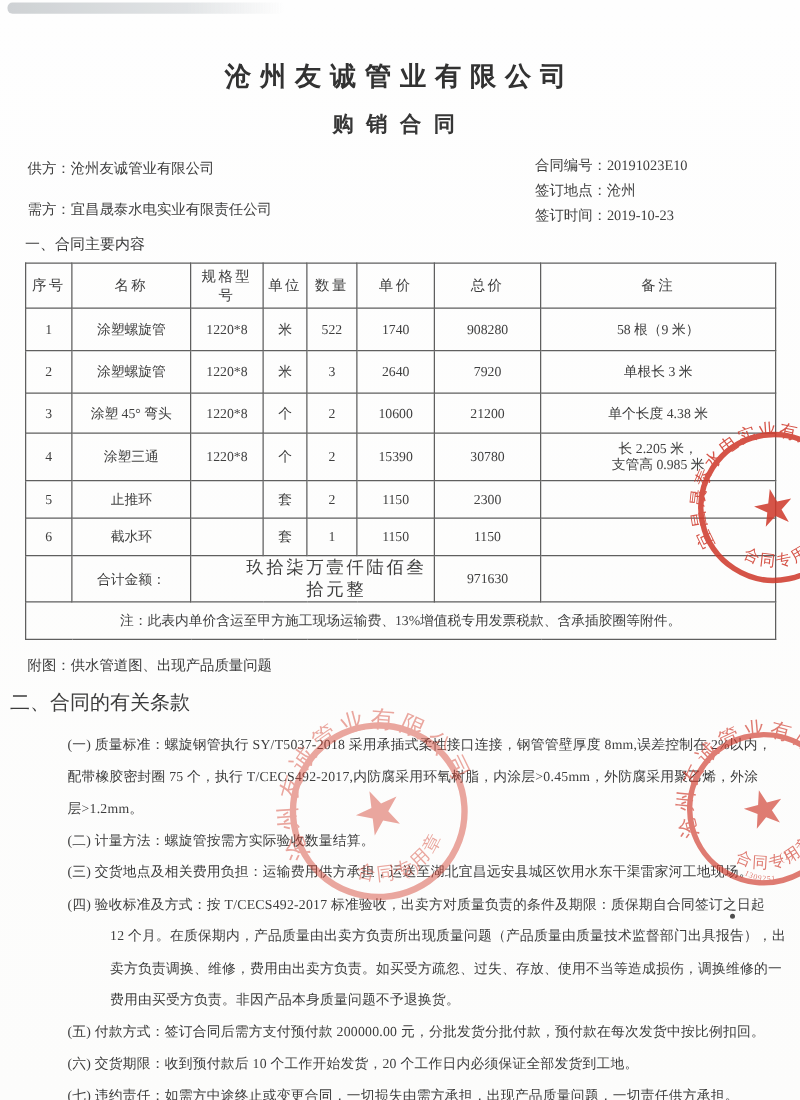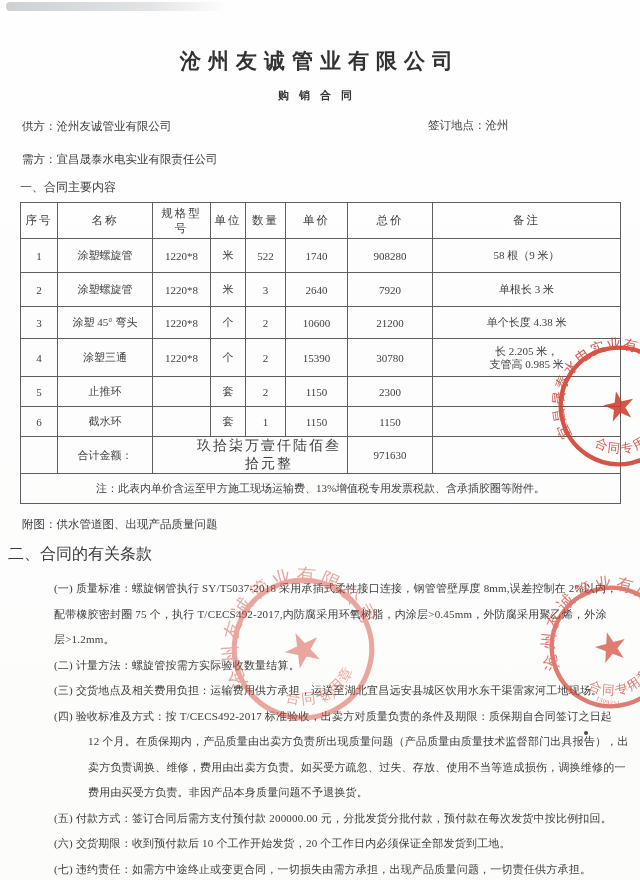--- a/index.html
+++ b/index.html
@@ -20,21 +20,21 @@
     border-radius:4px; opacity:.85; filter:blur(.6px);
   }
   .ink-dot { position:absolute; left:584px; top:731px; width:4px; height:4px; border-radius:50%; background:#2e2e2e; opacity:.85; }
 
   .company-title {
     margin:0; padding-top:47px; text-align:center;
     font-size:21px; font-weight:600; letter-spacing:7px; color:#323232;
   }
   .doc-title {
     margin:0; padding-top:13px; text-align:center;
-    font-size:11px; font-weight:600; letter-spacing:10px; color:#363636;font-family:Liberation Mono, monospace;
+    font-size:17px; font-weight:600; letter-spacing:10px; color:#363636;font-family:Liberation Mono, monospace;
   }
 
   .meta-zone { position:relative; margin:16px 0 0 22px; height:56px; font-size:11.5px; color:#3e3e3e; }
   .party-supplier { position:absolute; left:0; top:0;font-family:Liberation Serif, serif; }
   .party-buyer    { position:absolute; left:0; top:33px; }
   .meta-right     { position:absolute; left:406px; top:-4px; line-height:20px; }
 
   .sec-heading { margin:4px 0 0 20px; font-size:12px; color:#3a3a3a; }
 
   table.items {
@@ -98,21 +98,23 @@
   <h2 class="doc-title">购销合同</h2>
 
   <div class="meta-zone">
     <div class="party-supplier">
       <span>供方：</span><span>沧州友诚管业有限公司</span>
     </div>
     <div class="party-buyer">
       <span>需方：</span><span>宜昌晟泰水电实业有限责任公司</span>
     </div>
     <div class="meta-right">
+      <div><span>合同编号：</span><span>20191023E10</span></div>
       <div><span>签订地点：</span><span>沧州</span></div>
+      <div><span>签订时间：</span><span>2019-10-23</span></div>
     </div>
   </div>
 
   <div class="sec-heading">一、合同主要内容</div>
 
   <table class="items">
     <colgroup>
       <col style="width:37px">
         <col style="width:95px">
         <col style="width:58px">

